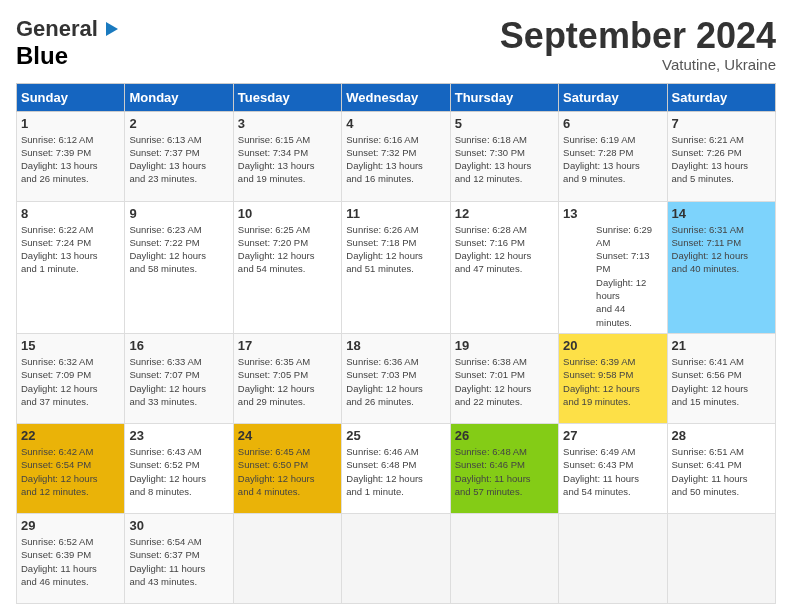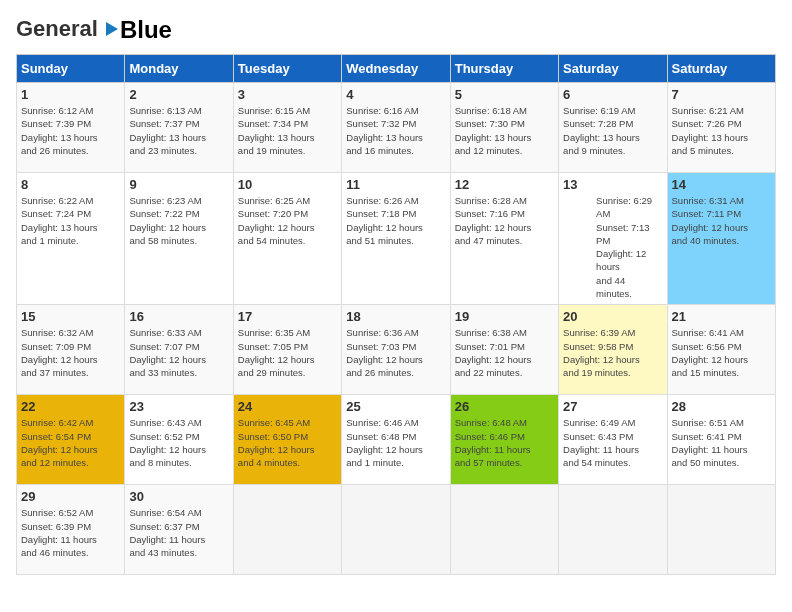--- a/index.html
+++ b/index.html
@@ -11,21 +11,21 @@
       padding: 16px;
     }
     .header {
       display: flex;
       justify-content: space-between;
       align-items: flex-start;
       margin-bottom: 10px;
     }
     .logo {
       display: flex;
-      flex-direction: row;
+      flex-direction: column;
       align-items: flex-start;
     }
     .logo-top-row {
       display: flex;
       align-items: center;
     }
     .title-section { text-align: right; }
     .month-title {
       font-size: 36px;
       font-weight: bold;
@@ -83,20 +83,24 @@
     <div class="logo-top-row">
       <span style="font-size:22px; font-weight:bold; color:#333;">General</span>
       <svg width="22" height="22" viewBox="0 0 22 22">
         <polygon points="8,4 20,11 8,18" fill="#1a7abf"></polygon>
       </svg>
     </div>
     <div>
       <span style="font-size:24px; font-weight:bold; color:#000000;">Blue</span>
     </div>
   </div>
+  <div class="title-section">
+    <div class="month-title">September 2024</div>
+    <div class="subtitle">Vatutine, Ukraine</div>
+  </div>
 </div>
 
 <table class="calendar">
   <thead>
     <tr>
       <th>Sunday</th>
       <th>Monday</th>
       <th>Tuesday</th>
       <th>Wednesday</th>
       <th>Thursday</th>
@@ -236,21 +240,21 @@
 Daylight: 12 hours
 and 26 minutes.</div>
         </td>
         <td style="background: rgb(249, 249, 249);">
           <span class="day-number">19</span>
           <div class="day-info" style="white-space: pre-line;">Sunrise: 6:38 AM
 Sunset: 7:01 PM
 Daylight: 12 hours
 and 22 minutes.</div>
         </td>
-        <td style="background: #fef9c3;">
+        <td style="background: #fde047;">
           <span class="day-number">20</span>
           <div class="day-info" style="white-space: pre-line;">Sunrise: 6:39 AM
 Sunset: 9:58 PM
 Daylight: 12 hours
 and 19 minutes.</div>
         </td>
         <td style="background: rgb(249, 249, 249);">
           <span class="day-number">21</span>
           <div class="day-info" style="white-space: pre-line;">Sunrise: 6:41 AM
 Sunset: 6:56 PM

